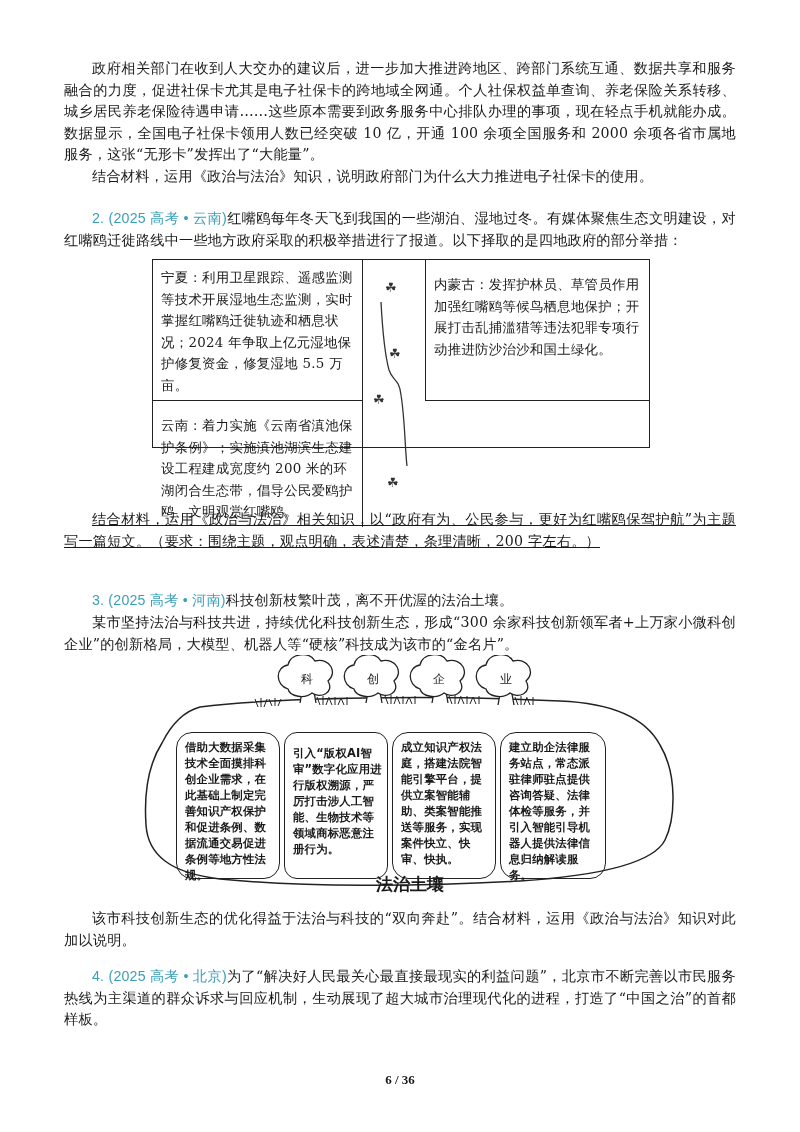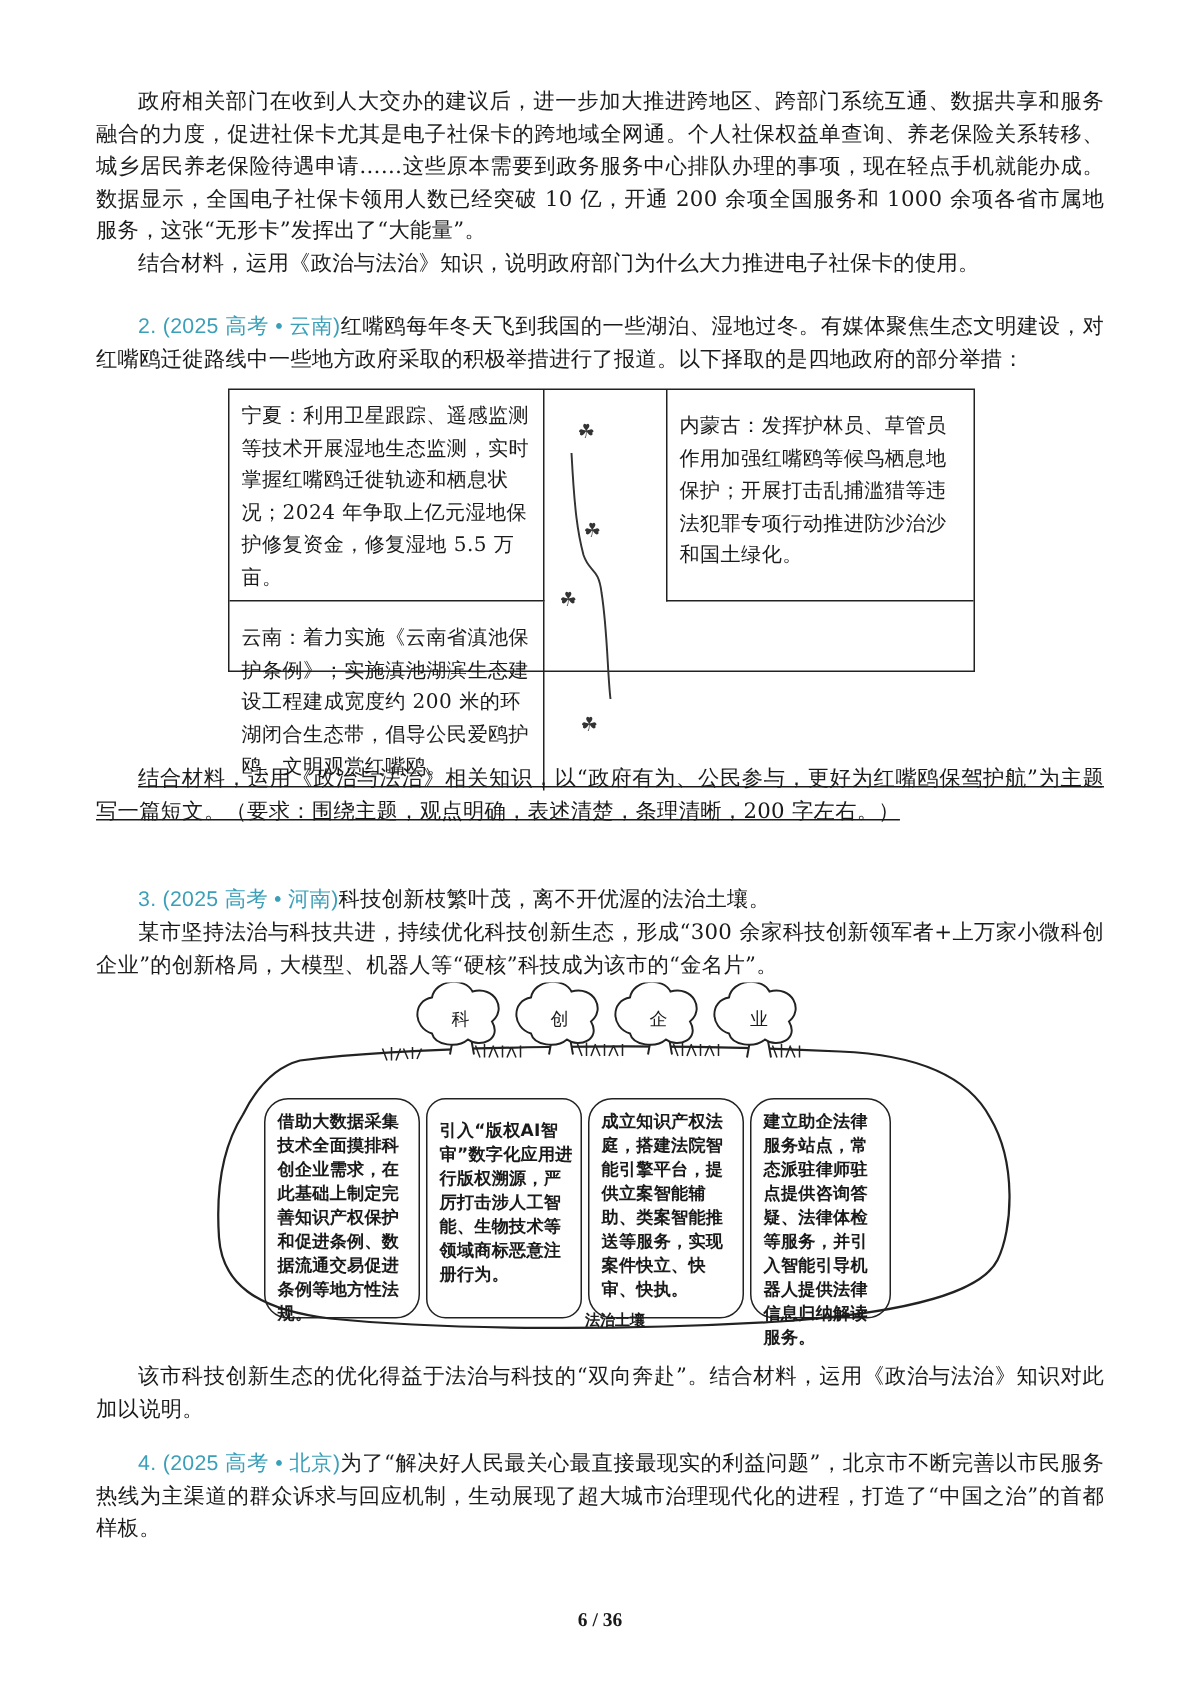--- a/index.html
+++ b/index.html
@@ -26,48 +26,48 @@
     font-size: 13.4px; line-height: 21.5px; padding: 7px 8px 4px 8px;
     box-sizing: border-box; letter-spacing: 0.3px;
   }
   .c-left { border-right: 1.5px solid #222; }
   .c-right { border-left: 1.5px solid #222; padding-top: 14px; }
   .row1 { border-bottom: 1.5px solid #222; }
   .c-mid { grid-column: 2; grid-row: 1 / span 2; position: relative; }
   .c-left.row2 { grid-column: 1; grid-row: 2; padding-top: 14px; }
   .c-right.row2 { grid-column: 3; grid-row: 2; }
   .c-left.row1 { grid-column: 1; grid-row: 1; }
-  .c-right.row1 { grid-column: 3; grid-row: 1; margin-left: 19px; }
+  .c-right.row1 { grid-column: 3; grid-row: 1; }
   .clover { position: absolute; font-size: 13px; color: #333; }
 
   
   .diagram { position: absolute; left: 140px; top: 655px; width: 540px; height: 235px; }
   .soil-label {
     position: absolute; left: 0; width: 100%; top: 218px; text-align: center;
-    font-size: 10px; font-weight: bold; font-family: "DejaVu Sans", sans-serif;
+    font-size: 17px; font-weight: bold; font-family: "DejaVu Sans", sans-serif;
   }
   .tree-label {
     position: absolute; font-size: 12px; font-family: "DejaVu Sans", sans-serif;
   }
   .box {
     position: absolute; top: 77px; height: 147px; border: 1.5px solid #222; border-radius: 16px;
     box-sizing: border-box; padding: 6px 5px 4px 8px;
     font-size: 11.4px; line-height: 16px; font-weight: bold;
     font-family: "DejaVu Sans", sans-serif; letter-spacing: 0.2px; background: transparent;
   }
 
   .footer {
     position: absolute; left: 0; width: 100%; top: 1072px; text-align: center;
     font-size: 13px; font-weight: bold; font-family: "Liberation Serif", serif;
   }
 </style>
 </head>
 <body>
 
-<div class="para indent" style="top:58px;">政府相关部门在收到人大交办的建议后，进一步加大推进跨地区、跨部门系统互通、数据共享和服务融合的力度，促进社保卡尤其是电子社保卡的跨地域全网通。个人社保权益单查询、养老保险关系转移、城乡居民养老保险待遇申请……这些原本需要到政务服务中心排队办理的事项，现在轻点手机就能办成。数据显示，全国电子社保卡领用人数已经突破 10 亿，开通 200 余项全国服务和 1000 余项各省市属地服务，这张“无形卡”发挥出了“大能量”。</div>
+<div class="para indent" style="top:58px;">政府相关部门在收到人大交办的建议后，进一步加大推进跨地区、跨部门系统互通、数据共享和服务融合的力度，促进社保卡尤其是电子社保卡的跨地域全网通。个人社保权益单查询、养老保险关系转移、城乡居民养老保险待遇申请……这些原本需要到政务服务中心排队办理的事项，现在轻点手机就能办成。数据显示，全国电子社保卡领用人数已经突破 10 亿，开通 100 余项全国服务和 2000 余项各省市属地服务，这张“无形卡”发挥出了“大能量”。</div>
 <div class="para indent" style="top:166px;">结合材料，运用《政治与法治》知识，说明政府部门为什么大力推进电子社保卡的使用。</div>
 
 <div class="para indent" style="top:208px;"><span class="qnum">2. (2025 高考 • 云南)</span><span>红嘴鸥每年冬天飞到我国的一些湖泊、湿地过冬。有媒体聚焦生态文明建设，对红嘴鸥迁徙路线中一些地方政府采取的积极举措进行了报道。以下择取的是四地政府的部分举措：</span></div>
 
 <div class="bird-table">
   <div class="cell c-left row1">宁夏：利用卫星跟踪、遥感监测等技术开展湿地生态监测，实时掌握红嘴鸥迁徙轨迹和栖息状况；2024 年争取上亿元湿地保护修复资金，修复湿地 5.5 万亩。</div>
   <div class="c-mid">
     <svg width="62" height="243" style="position:absolute;left:0;top:0;">
       <path d="M18 42 C 20 80, 22 95, 26 110 C 30 122, 36 118, 38 135 C 42 160, 42 190, 44 206" stroke="#333" stroke-width="1.3" fill="none"></path>
     </svg>
@@ -110,21 +110,21 @@
     </g>
   </svg>
   <span class="tree-label" style="left:161px;top:16px;">科</span>
   <span class="tree-label" style="left:227px;top:16px;">创</span>
   <span class="tree-label" style="left:293px;top:16px;">企</span>
   <span class="tree-label" style="left:360px;top:16px;">业</span>
 
   <div class="box" style="left:36px;width:104px;">借助大数据采集技术全面摸排科创企业需求，在此基础上制定完善知识产权保护和促进条例、数据流通交易促进条例等地方性法规。</div>
   <div class="box" style="left:144px;width:104px;padding-top:12px;border-radius:13px;">引入“版权AI智审”数字化应用进行版权溯源，严厉打击涉人工智能、生物技术等领域商标恶意注册行为。</div>
   <div class="box" style="left:252px;width:104px;">成立知识产权法庭，搭建法院智能引擎平台，提供立案智能辅助、类案智能推送等服务，实现案件快立、快审、快执。</div>
-  <div class="box" style="left:360px;width:94px;">建立助企法律服务站点，常态派驻律师驻点提供咨询答疑、法律体检等服务，并引入智能引导机器人提供法律信息归纳解读服务。</div>
+  <div class="box" style="left:360px;width:106px;">建立助企法律服务站点，常态派驻律师驻点提供咨询答疑、法律体检等服务，并引入智能引导机器人提供法律信息归纳解读服务。</div>
 
   <div class="soil-label">法治土壤</div>
 </div>
 
 <div class="para indent" style="top:908px;">该市科技创新生态的优化得益于法治与科技的“双向奔赴”。结合材料，运用《政治与法治》知识对此加以说明。</div>
 
 <div class="para indent" style="top:966px;"><span class="qnum">4. (2025 高考 • 北京)</span><span>为了“解决好人民最关心最直接最现实的利益问题”，北京市不断完善以市民服务热线为主渠道的群众诉求与回应机制，生动展现了超大城市治理现代化的进程，打造了“中国之治”的首都样板。</span></div>
 
 <div class="footer">6 / 36</div>
 

